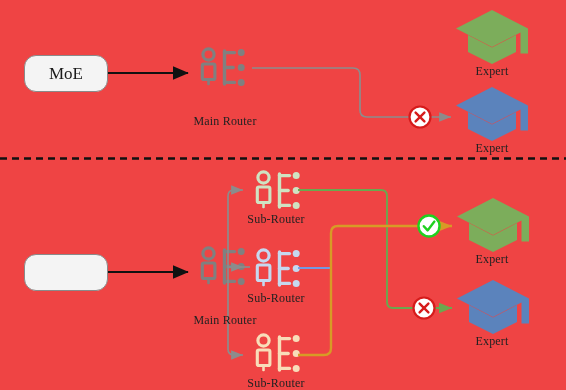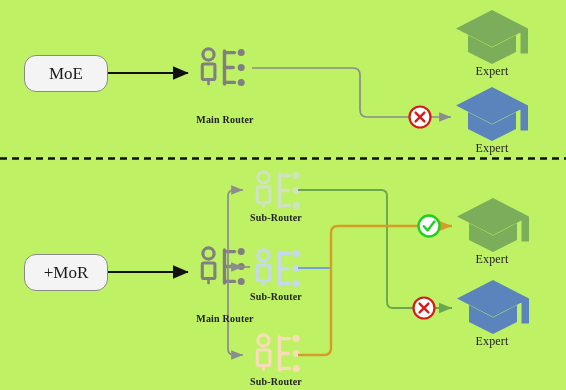--- a/index.html
+++ b/index.html
@@ -1,21 +1,21 @@
 <!DOCTYPE html>
 <html><head>
 <meta charset="utf-8">
 <style>
   html,body{margin:0;padding:0;background:#ffffff;}
   body{width:566px;height:390px;font-family:"Liberation Serif",serif;}
-  #stage{position:relative;width:566px;height:390px;overflow:hidden;background:#bef264;}
+  #stage{position:relative;width:566px;height:390px;overflow:hidden;background:#ef4444;}
   svg.layer{position:absolute;left:0;top:0;width:566px;height:390px;}
   .lbl{position:absolute;text-align:center;font-family:"Liberation Serif",serif;color:#222;white-space:nowrap;}
   .cap-lbl{font-size:12px;letter-spacing:.2px;}
-  .router-lbl{font-size:10px;letter-spacing:.2px;font-weight:bold;}
+  .router-lbl{font-size:12px;letter-spacing:.2px;}
   .boxtext{position:absolute;text-align:center;font-family:"Liberation Serif",serif;font-size:17px;color:#1a1a1a;}
   .nodebox{position:absolute;background:#f4f4f4;border:1px solid #8a8a8a;border-radius:12px;box-sizing:border-box;}
 </style>
 </head>
 <body>
 
 <div id="stage">
 
   <svg class="layer" viewBox="0 0 566 390">
     <defs>
@@ -138,21 +138,20 @@
 
   <div class="nodebox" style="left:24px;top:55px;width:84px;height:37px;"></div>
   <div class="boxtext" style="left:24px;top:64px;width:84px;">MoE</div>
 
   <div class="lbl router-lbl" style="left:180px;top:114px;width:90px;">Main Router</div>
 
   <div class="lbl cap-lbl" style="left:452px;top:64px;width:80px;">Expert</div>
   <div class="lbl cap-lbl" style="left:452px;top:141px;width:80px;">Expert</div>
 
   <div class="nodebox" style="left:24px;top:254px;width:84px;height:37px;"></div>
-  <div class="boxtext" style="left:24px;top:263px;width:84px;">+MoR</div>
 
   <div class="lbl router-lbl" style="left:180px;top:313px;width:90px;">Main Router</div>
 
   <div class="lbl router-lbl" style="left:235px;top:212px;width:82px;">Sub-Router</div>
   <div class="lbl router-lbl" style="left:235px;top:291px;width:82px;">Sub-Router</div>
   <div class="lbl router-lbl" style="left:235px;top:376px;width:82px;">Sub-Router</div>
 
   <div class="lbl cap-lbl" style="left:452px;top:252px;width:80px;">Expert</div>
   <div class="lbl cap-lbl" style="left:452px;top:334px;width:80px;">Expert</div>
 

